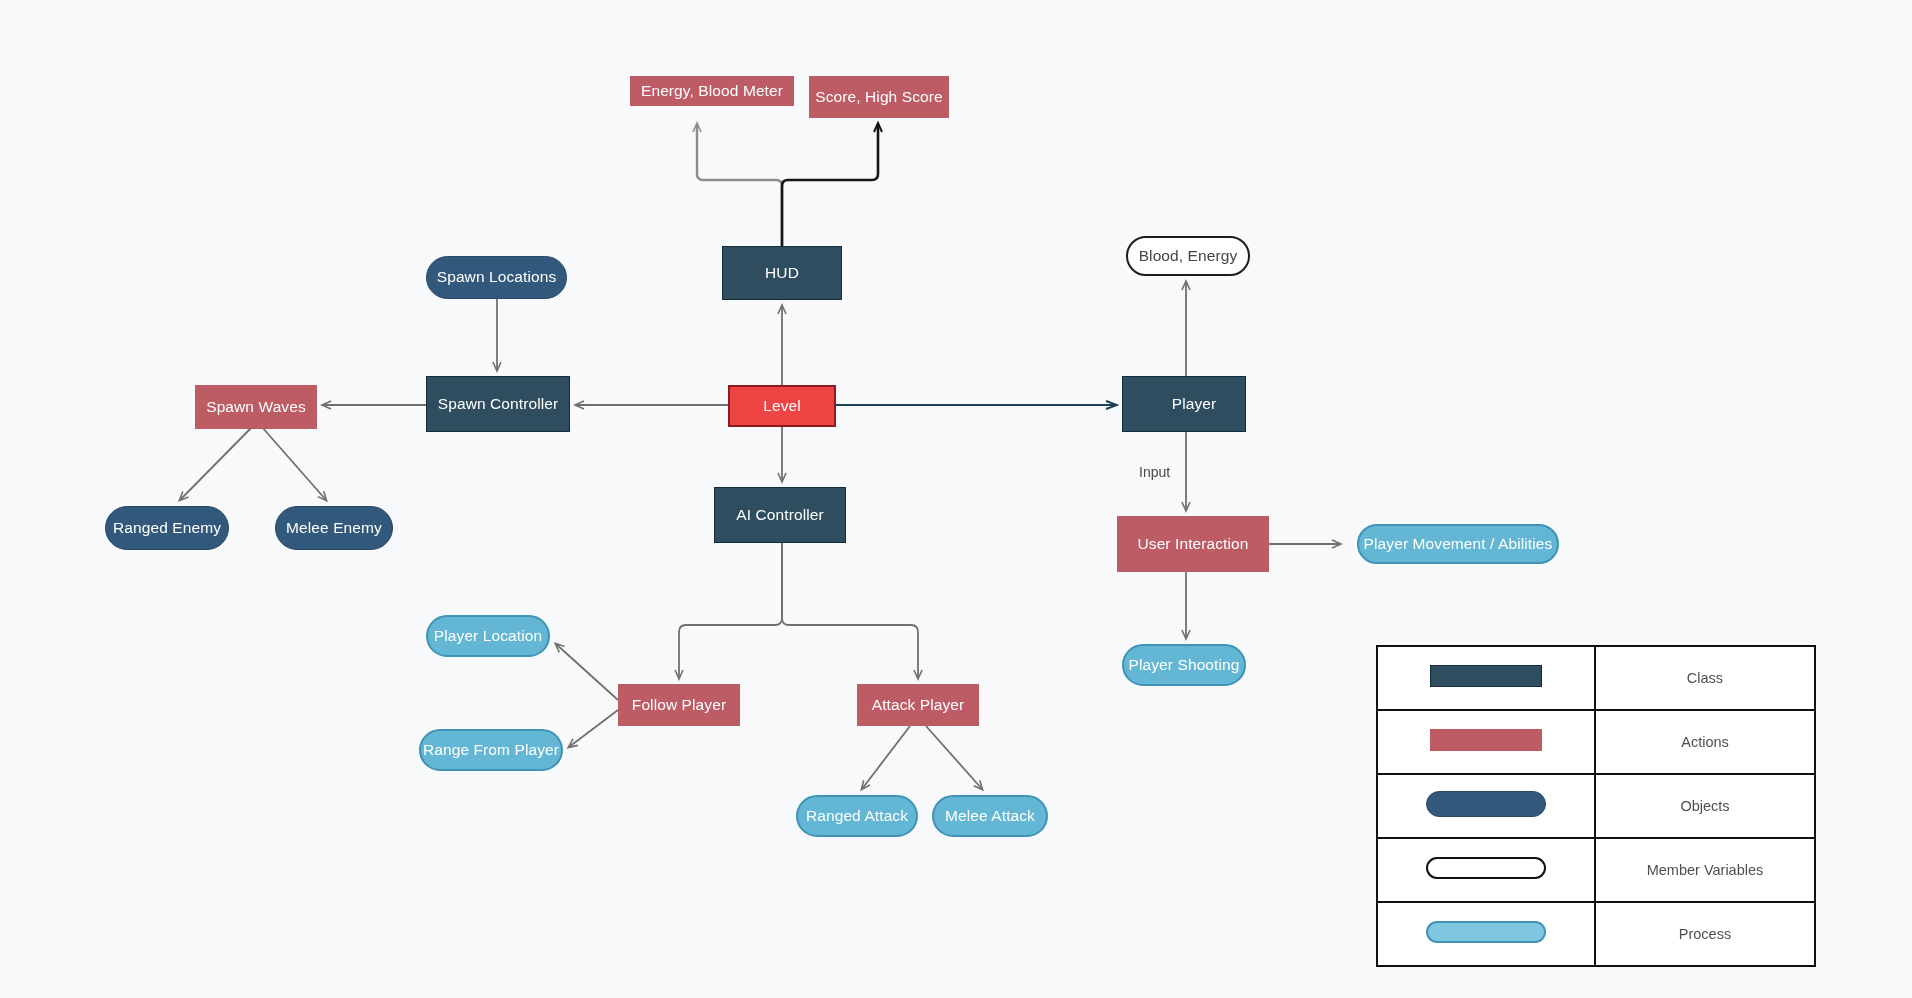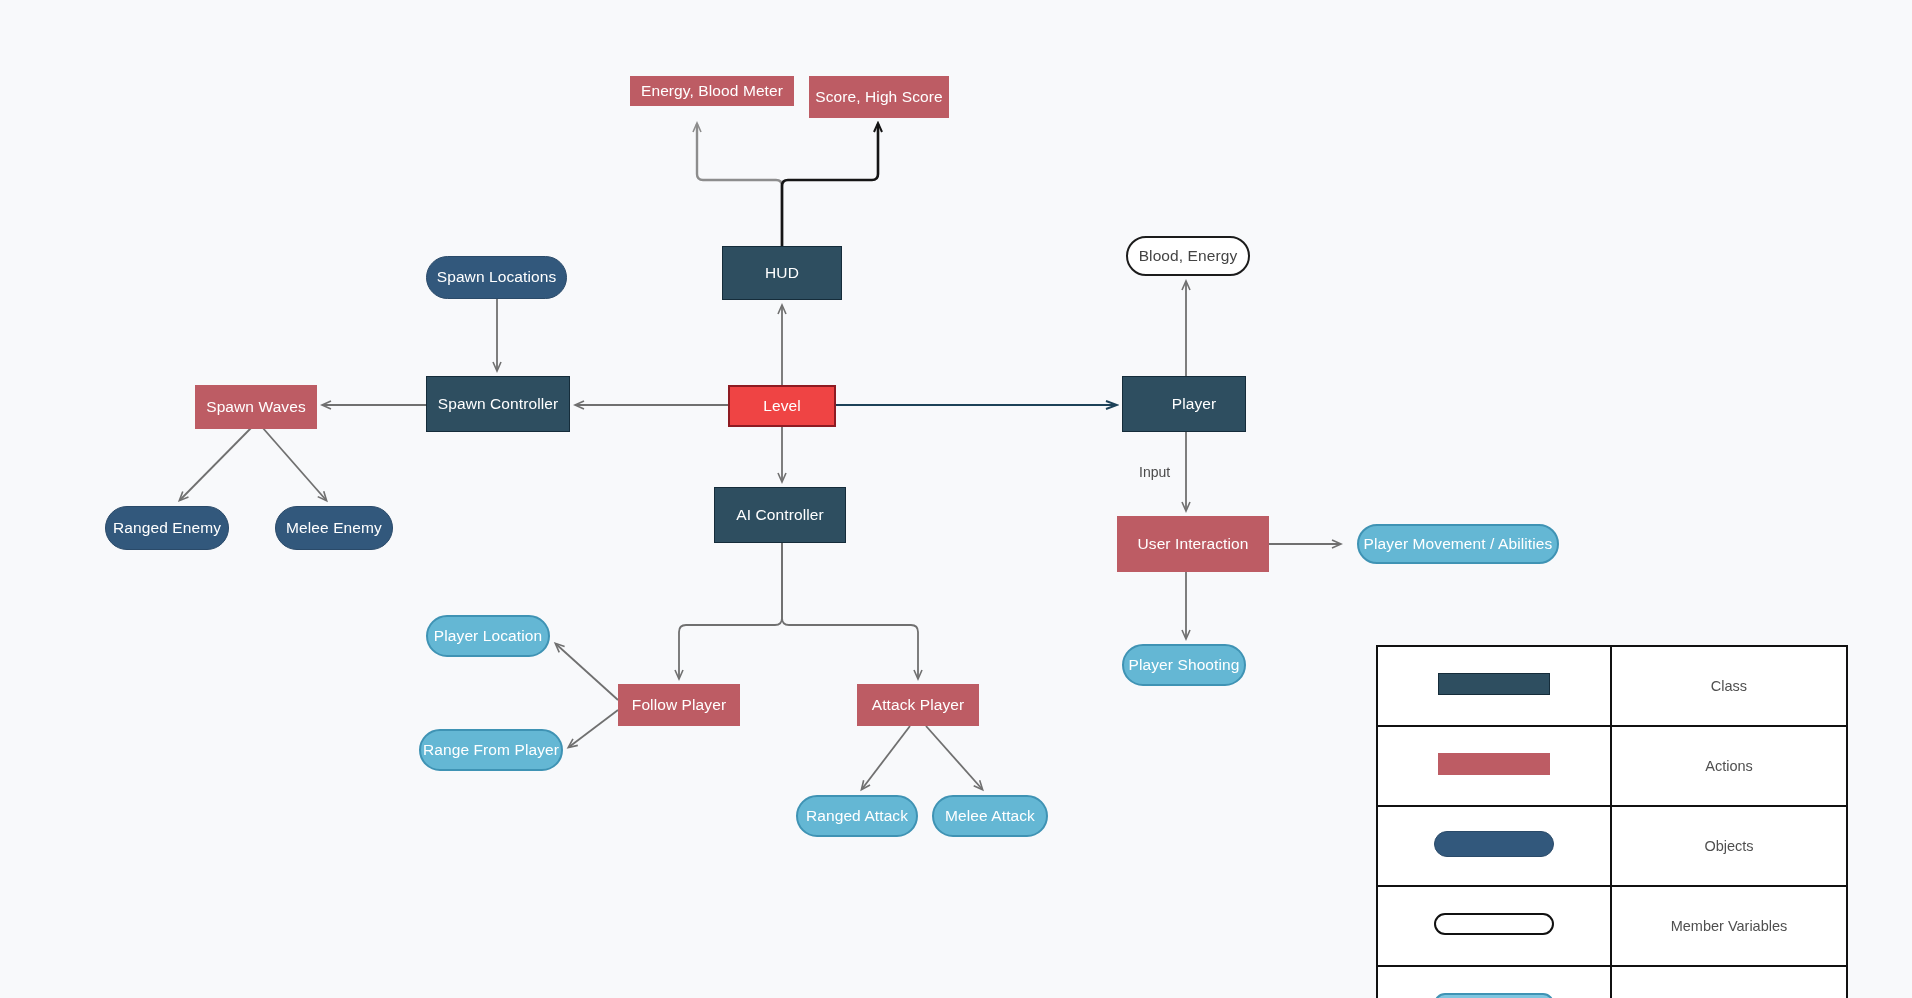--- a/index.html
+++ b/index.html
@@ -85,21 +85,21 @@
     top: 645px;
     width: 402px;
     z-index: 5;
     border-collapse: collapse;
     background: #ffffff;
     table-layout: fixed;
   }
   #legend td {
     border: 2px solid #111111;
     height: 46px;
-    padding: 16px;
+    padding: 8px;
     vertical-align: middle;
     background: #ffffff;
   }
   #legend td.swatch-cell {
     width: 200px;
     text-align: center;
   }
   #legend td.label-cell {
     width: 202px;
     text-align: center;

